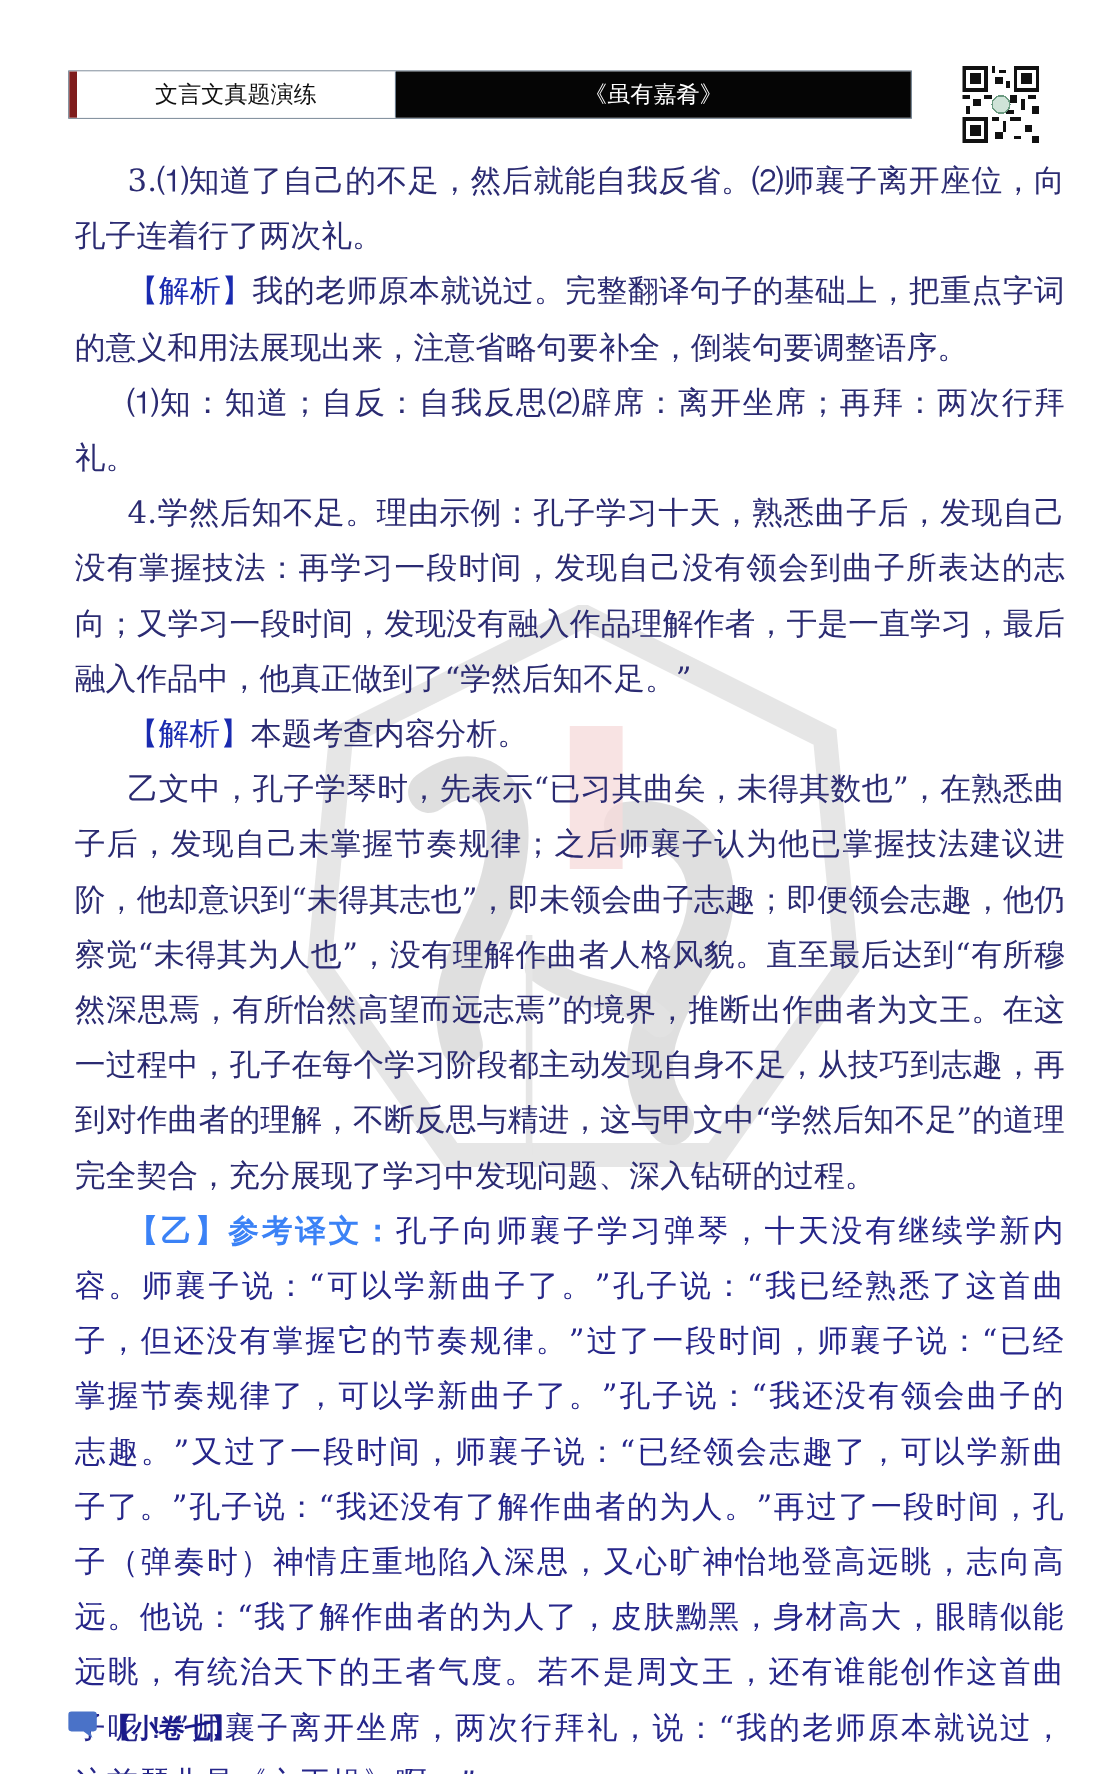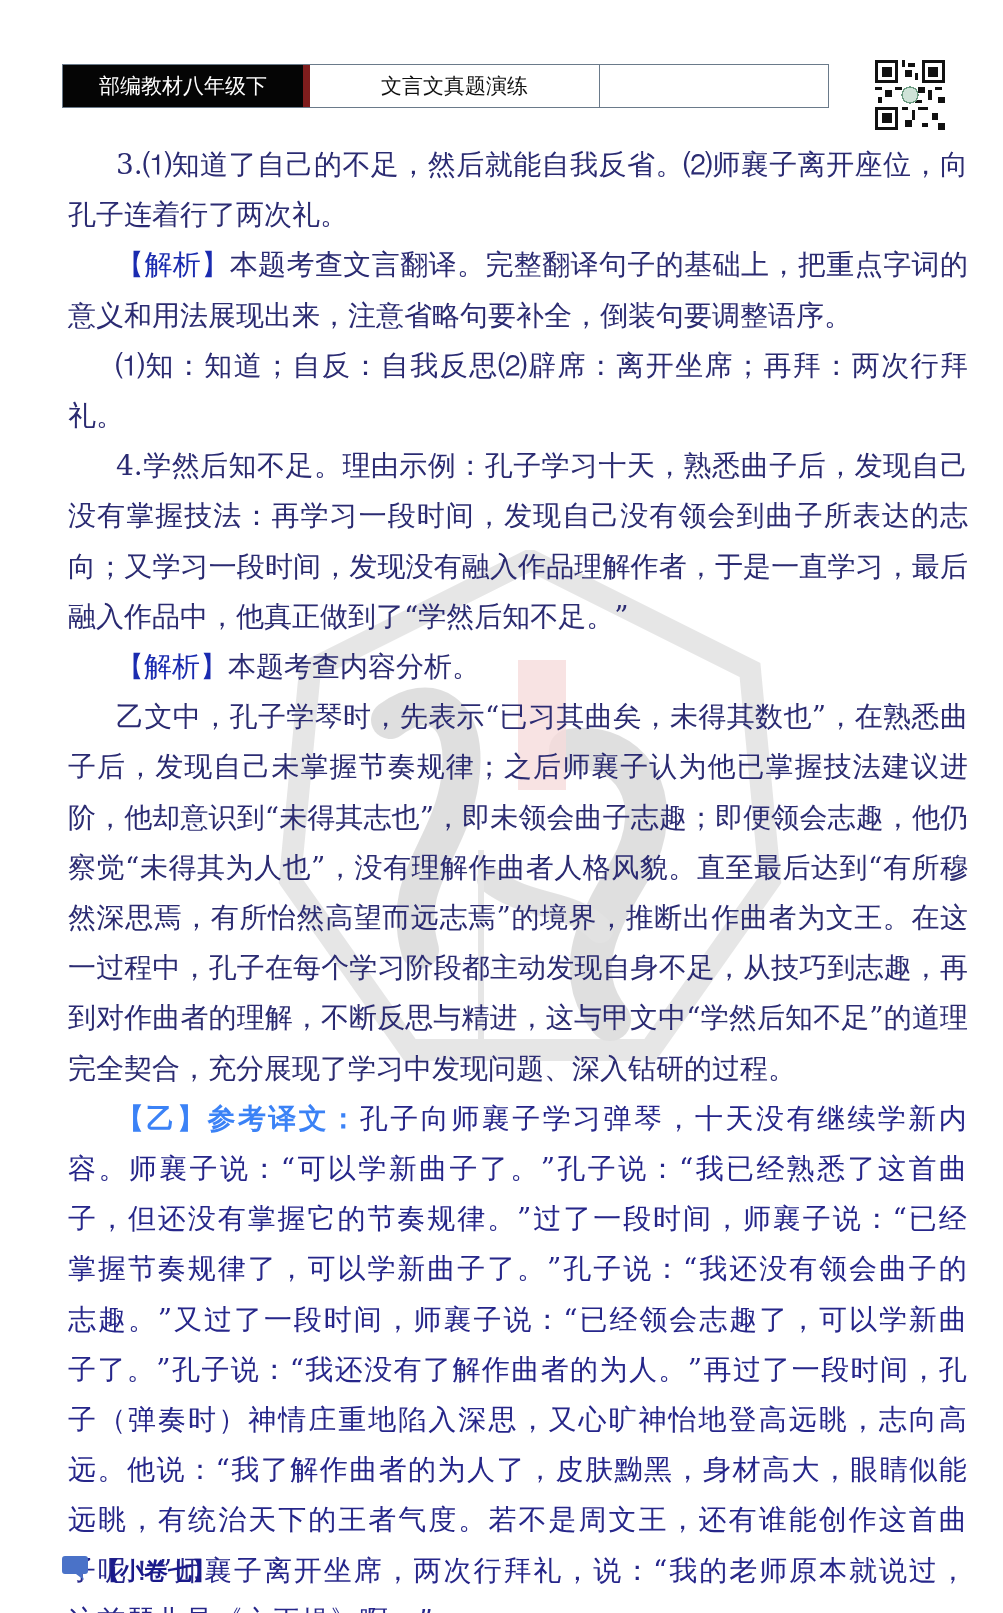--- a/index.html
+++ b/index.html
@@ -122,22 +122,22 @@
 <svg class="watermark" viewBox="0 0 520 520" xmlns="http://www.w3.org/2000/svg">
   <polygon points="260,10 480,120 500,330 380,500 140,500 20,330 40,120" fill="none" stroke="#777" stroke-width="22"></polygon>
   <path d="M120,170 C160,140 200,160 190,230 C180,300 130,330 150,400" fill="none" stroke="#555" stroke-width="38" stroke-linecap="round"></path>
   <path d="M300,200 C360,190 400,250 360,320 C330,370 300,420 340,470" fill="none" stroke="#555" stroke-width="42" stroke-linecap="round"></path>
   <path d="M220,330 C260,360 300,350 330,380" fill="none" stroke="#666" stroke-width="26" stroke-linecap="round"></path>
   <rect x="248" y="110" width="48" height="130" fill="#d04040" opacity="0.8"></rect>
   <rect x="208" y="300" width="6" height="200" fill="#777"></rect>
 </svg>
 
 <div class="header-bar">
-  <div class="hb-cell hb-left">部编教材八年级下</div>
   <div class="hb-cell hb-mid">文言文真题演练</div>
+  <div class="hb-cell hb-right">《虽有嘉肴》</div>
 </div>
 
 <svg class="qr" viewBox="0 0 21 21" xmlns="http://www.w3.org/2000/svg" shape-rendering="crispEdges">
   <rect width="21" height="21" fill="#fff"></rect>
   <g fill="#111">
     <rect x="0" y="0" width="7" height="7"></rect>
       <rect x="1" y="1" width="5" height="5" fill="#fff"></rect>
       <rect x="2" y="2" width="3" height="3"></rect>
     <rect x="14" y="0" width="7" height="7"></rect>
       <rect x="15" y="1" width="5" height="5" fill="#fff"></rect>
@@ -164,21 +164,21 @@
     <rect x="9" y="18" width="2" height="2"></rect>
       <rect x="14" y="19" width="2" height="1"></rect>
       <rect x="19" y="19" width="2" height="2"></rect>
       <rect x="12" y="12" width="2" height="1"></rect>
   </g>
   <circle cx="10.5" cy="10.5" r="2.4" fill="#cfe3d8" stroke="#6a9a80" stroke-width="0.4"></circle>
 </svg>
 
 <div class="content">
   <p class="p indent">3.⑴知道了自己的不足，然后就能自我反省。⑵师襄子离开座位，向孔子连着行了两次礼。</p>
-  <p class="p indent"><span class="tag">【解析】</span><span>本题考查文言翻译。完整翻译句子的基础上，把重点字词的意义和用法展现出来，注意省略句要补全，倒装句要调整语序。</span></p>
+  <p class="p indent"><span class="tag">【解析】</span><span>我的老师原本就说过。完整翻译句子的基础上，把重点字词的意义和用法展现出来，注意省略句要补全，倒装句要调整语序。</span></p>
   <p class="p indent">⑴知：知道；自反：自我反思⑵辟席：离开坐席；再拜：两次行拜礼。</p>
   <p class="p indent">4.学然后知不足。理由示例：孔子学习十天，熟悉曲子后，发现自己没有掌握技法：再学习一段时间，发现自己没有领会到曲子所表达的志向；又学习一段时间，发现没有融入作品理解作者，于是一直学习，最后融入作品中，他真正做到了“学然后知不足。”</p>
   <p class="p indent"><span class="tag">【解析】</span><span>本题考查内容分析。</span></p>
   <p class="p indent">乙文中，孔子学琴时，先表示“已习其曲矣，未得其数也”，在熟悉曲子后，发现自己未掌握节奏规律；之后师襄子认为他已掌握技法建议进阶，他却意识到“未得其志也”，即未领会曲子志趣；即便领会志趣，他仍察觉“未得其为人也”，没有理解作曲者人格风貌。直至最后达到“有所穆然深思焉，有所怡然高望而远志焉”的境界，推断出作曲者为文王。在这一过程中，孔子在每个学习阶段都主动发现自身不足，从技巧到志趣，再到对作曲者的理解，不断反思与精进，这与甲文中“学然后知不足”的道理完全契合，充分展现了学习中发现问题、深入钻研的过程。</p>
   <p class="p indent kai"><span class="tag-bold">【乙】参考译文：</span><span>孔子向师襄子学习弹琴，十天没有继续学新内容。师襄子说：“可以学新曲子了。”孔子说：“我已经熟悉了这首曲子，但还没有掌握它的节奏规律。”过了一段时间，师襄子说：“已经掌握节奏规律了，可以学新曲子了。”孔子说：“我还没有领会曲子的志趣。”又过了一段时间，师襄子说：“已经领会志趣了，可以学新曲子了。”孔子说：“我还没有了解作曲者的为人。”再过了一段时间，孔子（弹奏时）神情庄重地陷入深思，又心旷神怡地登高远眺，志向高远。他说：“我了解作曲者的为人了，皮肤黝黑，身材高大，眼睛似能远眺，有统治天下的王者气度。若不是周文王，还有谁能创作这首曲子呢！”师襄子离开坐席，两次行拜礼，说：“我的老师原本就说过，这首琴曲是《文王操》啊。”</span></p>
 </div>
 
 <div class="section-title">
   <svg class="section-icon" viewBox="0 0 28 26" xmlns="http://www.w3.org/2000/svg">
     <path d="M3,1 H23 Q26,1 26,4 V16 Q26,19 23,19 H20 L22,25 L14,19 H3 Q0,19 0,16 V4 Q0,1 3,1 Z" fill="#4a72c8"></path>

